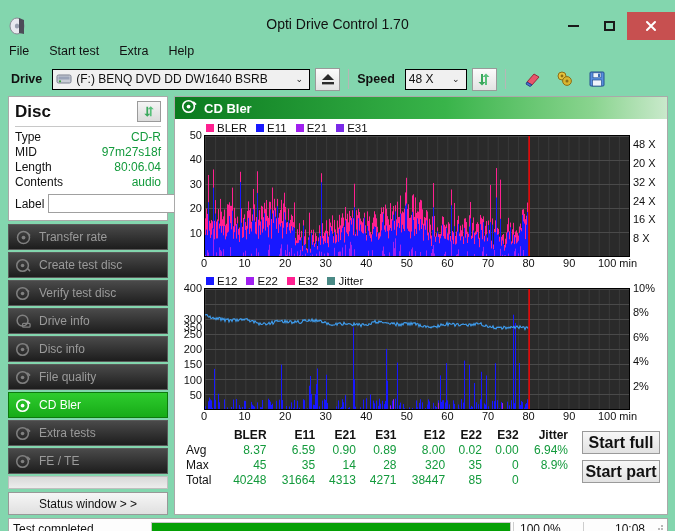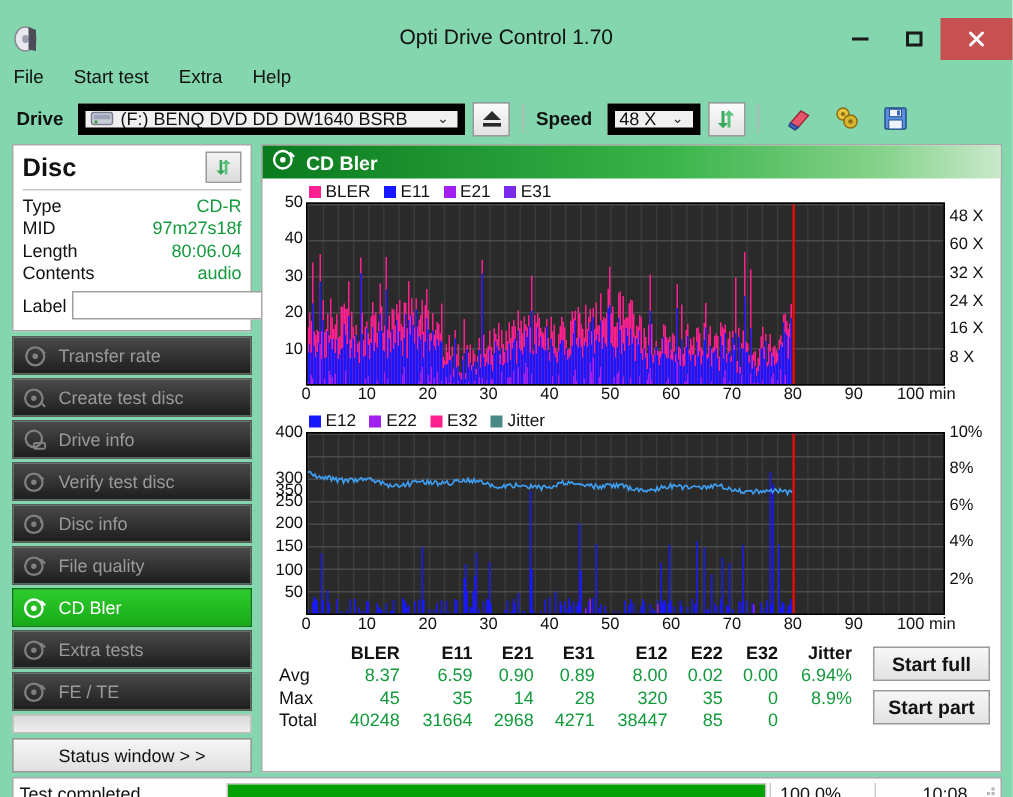--- a/index.html
+++ b/index.html
@@ -47,21 +47,21 @@
     padding:2px 9px; font-size:12.5px; color:#111;
   }
 
   
   .toolbar {
     flex:0 0 34px; height:34px; display:flex; align-items:center;
     padding-left:11px; gap:0px;
   }
   .tb-label { font-weight:bold; font-size:12.5px; color:#111; margin-right:10px; }
   .combo {
-    height:21px; background:#f0f0f0; border:5px solid #000000;
+    height:21px; background:#f0f0f0; border:1px solid #000000;
     display:flex; align-items:center; padding:0 2px 0 3px;
     font-size:12px; color:#111;
   }
   .combo .cb-text { flex:1; white-space:nowrap; overflow:hidden; }
   .combo .cb-arrow { width:16px; text-align:center; font-size:9px; color:#222; }
   #drive-combo { width:258px; }
   #speed-combo { width:62px; }
   .tbtn {
     width:25px; height:23px; background:linear-gradient(#fbfbfb,#e3e3e3);
     border:1px solid #9a9a9a; display:flex; align-items:center; justify-content:center;
@@ -158,21 +158,21 @@
   .stat-grid { width:100%; border-collapse:collapse; font-size:12px; }
   .stat-grid th {
     font-weight:bold; color:#111; text-align:right; padding:0 4px 1px 4px; font-size:12px;
   }
   .stat-grid td { text-align:right; color:#139a3c; padding:0 4px; line-height:15px; }
   .stat-grid td.rowhead { text-align:left; color:#111; width:40px; }
   .bottom-area { display:flex; align-items:flex-start; }
   .start-btns { display:flex; flex-direction:column; gap:6px; padding:6px 4px 0 6px; }
   .start-btn {
     width:78px; height:23px; background:linear-gradient(#f7f7f7,#e2e2e2);
-    border:1px solid #9a9a9a; font-size:13px; color:#111;
+    border:1px solid #9a9a9a; font-size:16px; color:#111;
     display:flex; align-items:center; justify-content:center; font-weight:bold;
   }
 
   
   .statusbar {
     flex:0 0 21px; height:21px; margin:3px 7px 4px 8px;
     background:#fdfdfd; border:1px solid #a9a9a9;
     display:flex; align-items:center; font-size:12px; color:#111;
   }
   .sb-text { padding-left:4px; width:140px; }
@@ -332,32 +332,32 @@
         <div class="navbtn">
           <span class="nav-icon"><svg width="15" height="15" viewBox="0 0 16 16">
                 <circle cx="7" cy="8" r="6.2" fill="none" stroke="#808080" stroke-width="1.6"></circle>
                 <circle cx="7" cy="8" r="1.9" fill="#808080"></circle>
                 <path d="M12 11 L15 14" stroke="#808080" stroke-width="1.6"></path>
               </svg></span>
           <span>Create test disc</span>
         </div>
         <div class="navbtn">
           <span class="nav-icon"><svg width="15" height="15" viewBox="0 0 16 16">
-                <circle cx="7" cy="7" r="5.8" fill="none" stroke="#808080" stroke-width="1.6"></circle>
-                <rect x="7" y="10" width="8" height="4" rx="1" fill="none" stroke="#808080" stroke-width="1.4"></rect>
-              </svg></span>
-          <span>Drive info</span>
-        </div>
-        <div class="navbtn">
-          <span class="nav-icon"><svg width="15" height="15" viewBox="0 0 16 16">
                 <circle cx="7" cy="8" r="6.2" fill="none" stroke="#808080" stroke-width="1.6"></circle>
                 <circle cx="7" cy="8" r="1.9" fill="#808080"></circle>
                 <path d="M11 4 L14 6" stroke="#808080" stroke-width="1.6"></path>
               </svg></span>
           <span>Verify test disc</span>
+        </div>
+        <div class="navbtn">
+          <span class="nav-icon"><svg width="15" height="15" viewBox="0 0 16 16">
+                <circle cx="7" cy="7" r="5.8" fill="none" stroke="#808080" stroke-width="1.6"></circle>
+                <rect x="7" y="10" width="8" height="4" rx="1" fill="none" stroke="#808080" stroke-width="1.4"></rect>
+              </svg></span>
+          <span>Drive info</span>
         </div>
         <div class="navbtn">
           <span class="nav-icon"><svg width="15" height="15" viewBox="0 0 16 16">
                 <circle cx="7" cy="8" r="6.2" fill="none" stroke="#808080" stroke-width="1.6"></circle>
                 <circle cx="7" cy="8" r="1.9" fill="#808080"></circle>
                 <text x="11" y="7" font-size="7" fill="#808080">i</text>
               </svg></span>
           <span>Disc info</span>
         </div>
         <div class="navbtn">
@@ -1227,21 +1227,21 @@
                     <rect x="321" y="88.73007375325908" width="1" height="31.269926246740923" fill="#1818ff"></rect>
                     <rect x="322" y="66.52221419227463" width="1" height="53.47778580772537" fill="#ff2090"></rect>
                     <rect x="322" y="75.98186703375495" width="1" height="44.01813296624505" fill="#1818ff"></rect>
                     <rect x="323.45142857142855" y="0" width="1.4" height="120" fill="#ff0000"></rect>
                   </svg></div>
               <div class="y-axis right" id="c1-yaxis-r" style="height: 122px; position: relative;">
                   <span class="y-lab" style="top: 103.231px;">8 X</span>
                   <span class="y-lab" style="top: 84.4615px;">16 X</span>
                   <span class="y-lab" style="top: 65.6923px;">24 X</span>
                   <span class="y-lab" style="top: 46.9231px;">32 X</span>
-                  <span class="y-lab" style="top: 28.1538px;">60 X</span>
+                  <span class="y-lab" style="top: 28.1538px;">20 X</span>
                   <span class="y-lab" style="top: 9.38462px;">48 X</span>
                 </div>
             </div>
             <div class="x-axis" id="c1-xaxis">
                 <span class="x-lab" style="left: 26px;">0</span>
                 <span class="x-lab" style="left: 66.5714px;">10</span>
                 <span class="x-lab" style="left: 107.143px;">20</span>
                 <span class="x-lab" style="left: 147.714px;">30</span>
                 <span class="x-lab" style="left: 188.286px;">40</span>
                 <span class="x-lab" style="left: 228.857px;">50</span>
@@ -1567,21 +1567,21 @@
                     <td>28</td>
                     <td>320</td>
                     <td>35</td>
                     <td>0</td>
                     <td>8.9%</td>
                   </tr>
                   <tr>
                     <td class="rowhead">Total</td>
                     <td>40248</td>
                     <td>31664</td>
-                    <td>2968</td>
+                    <td>4313</td>
                     <td>4271</td>
                     <td>38447</td>
                     <td>85</td>
                     <td>0</td>
                     <td></td>
                   </tr>
                 </tbody>
               </table>
             </div>
             <div class="start-btns">

